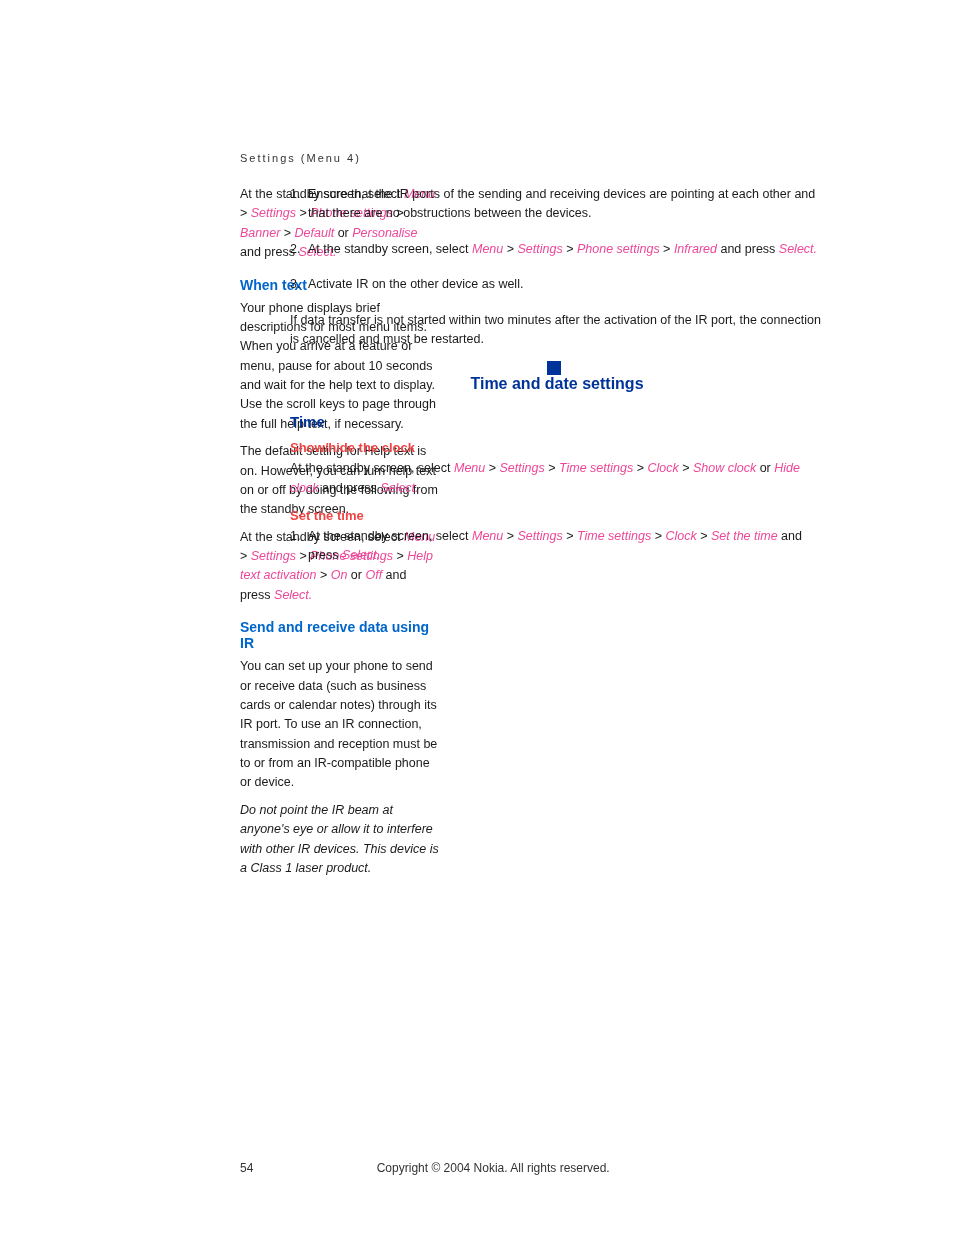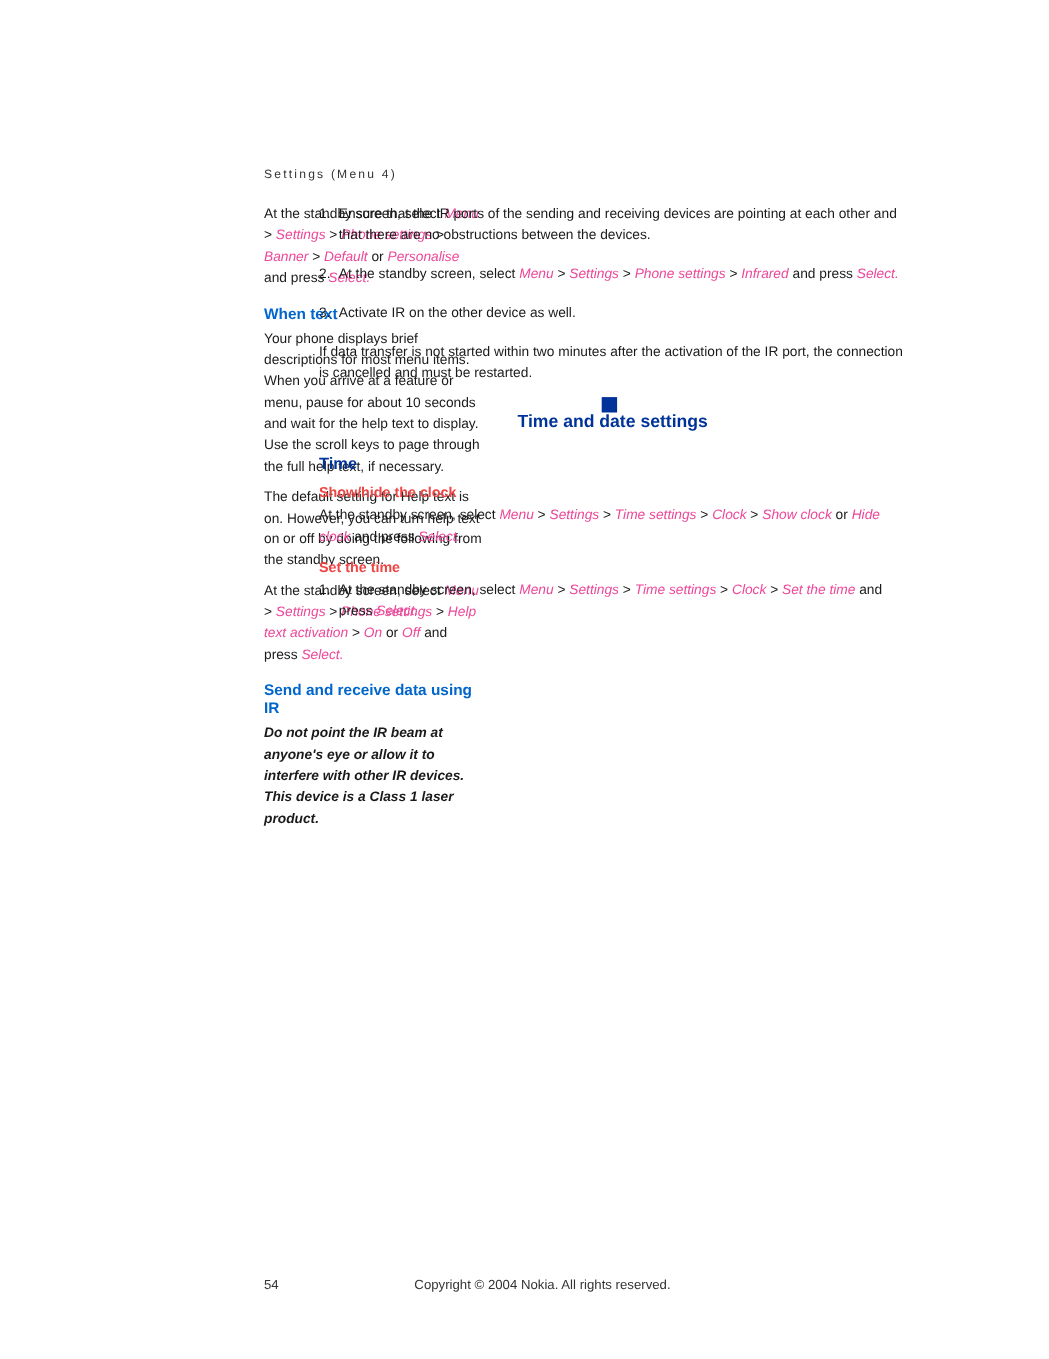--- a/index.html
+++ b/index.html
@@ -153,22 +153,23 @@
         <p class="body-text">Your phone displays brief descriptions for most menu items. When you arrive at a feature or menu, pause for about 10 seconds and wait for the help text to display. Use the scroll keys to page through the full help text, if necessary.</p>
 
         <p class="body-text">The default setting for Help text is on. However, you can turn help text on or off by doing the following from the standby screen.</p>
 
         <p class="body-text">
           At the standby screen, select <span class="italic-green">Menu</span> &gt; <span class="italic-green">Settings</span> &gt; <span class="italic-green">Phone settings</span> &gt; <span class="italic-green">Help text activation</span> &gt; <span class="italic-green">On</span> or <span class="italic-green">Off</span> and press <span class="italic-green">Select.</span>
         </p>
 
         <div class="section-heading-blue">Send and receive data using IR</div>
 
-
-        <p class="body-text" style="font-style:italic;font-weight:bold;">Do not point the IR beam at anyone's eye or allow it to interfere with other IR devices. This device is a Class 1 laser product.</p>
+        <p class="body-text">You can set up your phone to send or receive data (such as business cards or calendar notes) through its IR port. To use an IR connection, transmission and reception must be to or from an IR-compatible phone or device.</p>
+
+        <p class="body-text" style="font-style:italic;">Do not point the IR beam at anyone's eye or allow it to interfere with other IR devices. This device is a Class 1 laser product.</p>
 
       </div>
     </div>
 
     <div class="right-column">
 
       <ol class="numbered-list">
         <li>
           <span class="num">1.</span>
           <div>

